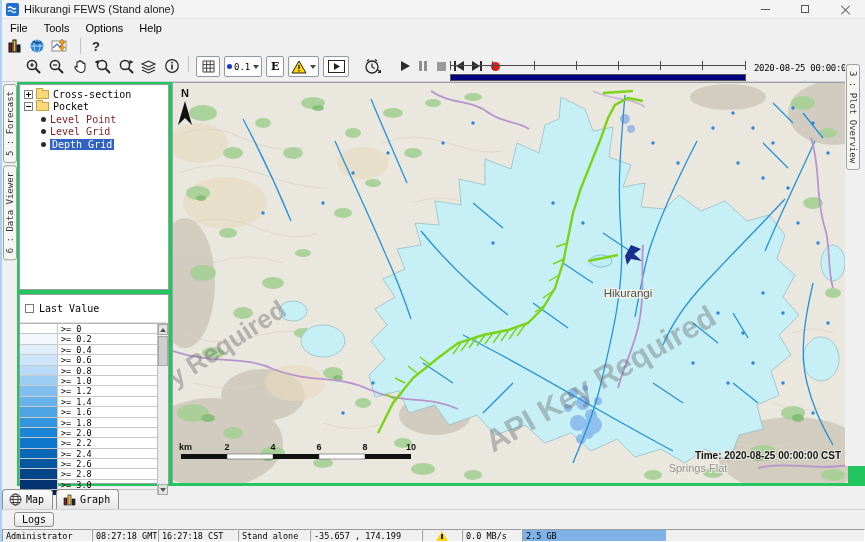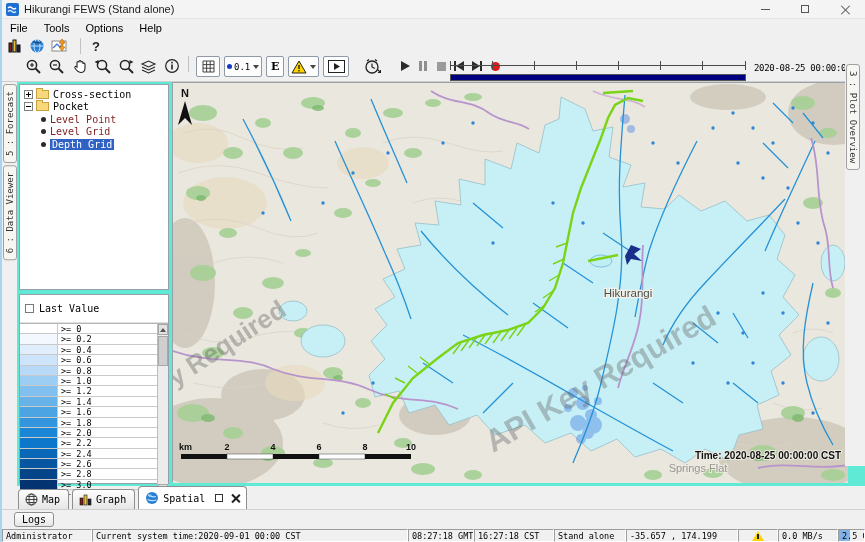--- a/index.html
+++ b/index.html
@@ -44,21 +44,21 @@
   .tri-l {width:0;height:0;border-top:5px solid transparent;border-bottom:5px solid transparent;border-right:8px solid #2b2b2b;}
   .tri-r {width:0;height:0;border-top:5px solid transparent;border-bottom:5px solid transparent;border-left:8px solid #2b2b2b;}
   .g-rec { width:9px;height:9px;border-radius:50%;background:#e11a1a; }
   
   .timeline { position:absolute; left:448px; top:3px; width:296px; height:22px; }
   .tl-line { position:absolute; left:0; right:0; top:6px; height:1px; background:#4a4a4a; }
   .tl-tick { position:absolute; top:2px; width:1px; height:9px; background:#4a4a4a; }
   .tl-bar  { position:absolute; left:0; right:0; top:15px; height:7px; border:1px solid #555; }
   .tl-date { position:absolute; left:752px; top:7px; font-size:9px; font-family:"DejaVu Sans Mono", monospace; white-space:nowrap; letter-spacing:-0.3px;}
   
-  .main { position:absolute; left:0; top:82px; right:0; height:404px; background:#5eead4; }
+  .main { position:absolute; left:0; top:82px; right:0; height:404px; background:#22c55e; }
   .vstrip-l { position:absolute; left:0; top:0; width:15px; height:100%; background:#f0f0f0; }
   .vstrip-r { position:absolute; right:0; top:-20px; width:20px; height:100%; background:#f0f0f0; }
   .vtab { border:1px solid #a0a0a0; border-radius:3px; background:#f6f6f3; font-size:9px; font-family:"DejaVu Sans Mono", monospace; color:#333; padding:6px 1px; margin:2px 1px; display:block; white-space:nowrap; }
   .vtab.left { writing-mode:vertical-rl; transform:rotate(180deg); }
   .vtab.right { writing-mode:vertical-rl; }
   .left-panel { position:absolute; left:15px; top:0; width:155px; height:100%; }
   .tree-box { position:absolute; left:2px; top:2px; width:150px; height:206px; background:#fff; border:1px solid #97a0aa; overflow:hidden; font-family:"DejaVu Sans Mono", monospace; font-size:10px; padding-top:3px;}
   .trow { display:flex; align-items:center; height:12.5px; white-space:nowrap; }
   .expander { position:relative; width:9px; height:9px; border:1px solid #818181; background:#fff; margin:0 3px 0 4px; flex:none;}
   .expander::before{content:"";position:absolute;left:1px;right:1px;top:3px;height:1px;background:#000;}
@@ -77,21 +77,21 @@
   .sw { width:38px; border-right:1px solid #c9c9c9; flex:none;}
   .ll { font-size:8.5px; padding-left:3px; line-height:10px; }
   .vscroll { position:absolute; right:0; top:0; width:11px; height:100%; background:#ececec; border-left:1px solid #bdbdbd; }
   .vs-btn { position:absolute; left:0; width:10px; height:11px; background:#e2e2e2; border:1px solid #a8a8a8; display:flex;align-items:center;justify-content:center;}
   .vs-up{top:0;} .vs-dn{bottom:0;}
   .arr-up{width:0;height:0;border-left:3px solid transparent;border-right:3px solid transparent;border-bottom:4px solid #555;}
   .arr-dn{width:0;height:0;border-left:3px solid transparent;border-right:3px solid transparent;border-top:4px solid #555;}
   .vs-thumb{position:absolute;left:0;top:12px;width:10px;height:30px;background:#cfcfcf;border:1px solid #a8a8a8;}
   .map-wrap { position:absolute; left:170px; top:0; width:675px; height:400px; border:1px solid #9aa0a8; background:#eae7df; }
   
-  .tabbar { position:absolute; left:0; top:486px; right:0; height:24px; display:flex; align-items:flex-end; padding-left:16px; gap:3px; border-bottom:1px solid #d0d0d0;}
+  .tabbar { position:absolute; left:0; top:486px; right:0; height:24px; display:flex; align-items:flex-end; gap:3px; border-bottom:1px solid #d0d0d0;}
   .btab { display:flex; align-items:center; gap:4px; border:1px solid #8f8f8f; border-bottom:none; border-radius:4px 4px 0 0; background:linear-gradient(#fdfdfd,#e6e6e6); font-size:10px; font-family:"DejaVu Sans Mono", monospace; padding:3px 8px 3px 6px; height:20px; }
   .btab.active { background:#fff; height:23px; padding-right:6px; }
   .gmax { width:8px; height:8px; border:1.5px solid #333; margin-left:6px;}
   .gclose { position:relative; width:9px; height:9px; margin-left:4px;}
   .gclose::before,.gclose::after{content:"";position:absolute;left:4px;top:-1px;width:1.5px;height:11px;background:#222;}
   .gclose::before{transform:rotate(45deg);} .gclose::after{transform:rotate(-45deg);}
   .logsrow { position:absolute; left:0; top:510px; right:0; height:19px; background:#f0f0f0; display:flex; align-items:center; padding-left:12px;}
   .logs-btn { border:1px solid #8f8f8f; border-radius:3px; background:linear-gradient(#fdfdfd,#e6e6e6); font-size:10px; font-family:"DejaVu Sans Mono", monospace; padding:1px 7px;}
   
   .statusbar { position:absolute; left:0; top:529px; right:0; height:13px; display:flex; background:#f0f0f0; font-family:"DejaVu Sans Mono", monospace; font-size:8.5px; }
@@ -640,43 +640,30 @@
     <span>Map</span>
   </span>
   <span class="btab">
     <svg width="13" height="13" viewBox="0 0 13 13">
         <rect x="1" y="5" width="3" height="7" fill="#7a1f1f" stroke="#111" stroke-width="0.6"></rect>
         <rect x="5" y="2" width="3" height="10" fill="#e8c23a" stroke="#111" stroke-width="0.6"></rect>
         <rect x="9" y="6" width="3" height="6" fill="#23233a" stroke="#111" stroke-width="0.6"></rect>
       </svg>
     <span>Graph</span>
   </span>
-  <span class="btab active">
-    <svg width="14" height="14" viewBox="0 0 14 14">
-        <circle cx="7" cy="7" r="6" fill="#2a7fd0"></circle>
-        <path d="M3 4 q4 2.5 8 1.5 M2.5 8.5 q4 2 9 0.5" stroke="#bfe0ff" stroke-width="1.2" fill="none"></path>
-        <circle cx="5" cy="4.5" r="1.6" fill="#8fd0ff" opacity="0.8"></circle>
-      </svg>
-    <span>Spatial</span>
-    <span class="gmax"></span>
-    <span class="gclose"></span>
-  </span>
 </div>
 
 <div class="logsrow">
   <span class="logs-btn">Logs</span>
 </div>
 
 <div class="statusbar">
   <span class="scell" style="width:90px">
       <span>Administrator</span>
     </span>
-  <span class="scell" style="width:316px">
-      <span>Current system time:2020-09-01 00:00 CST</span>
-    </span>
   <span class="scell" style="width:66px">
       <span>08:27:18 GMT</span>
     </span>
   <span class="scell" style="width:80px">
       <span>16:27:18 CST</span>
     </span>
   <span class="scell" style="width:72px">
       <span>Stand alone</span>
     </span>
   <span class="scell" style="width:112px">

